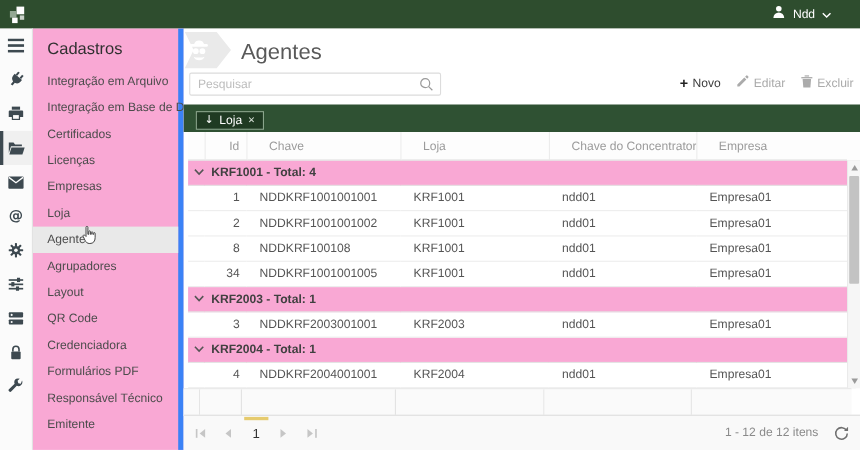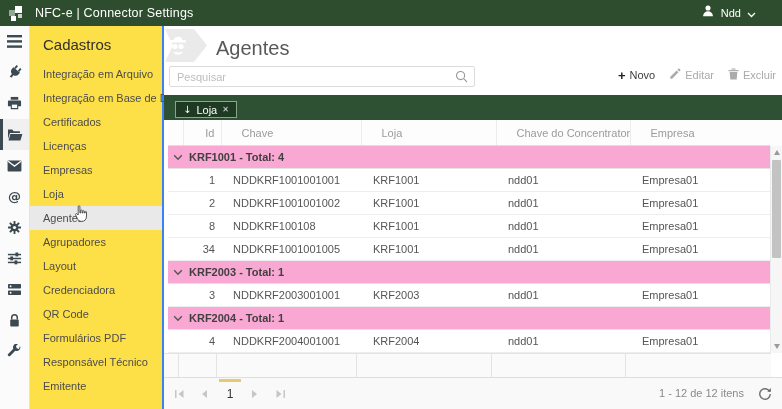--- a/index.html
+++ b/index.html
@@ -19,30 +19,30 @@
   .app-title{font-size:12.5px;margin-left:10px;letter-spacing:.2px;}
   .topbar-right{margin-left:auto;margin-right:26px;display:flex;align-items:center;gap:6px;cursor:pointer;}
   .topbar-right .uname{font-size:11px;}
   
   .app{display:flex;height:383px;}
   .rail{width:29px;background:#fbfbfb;border-right:1px solid #e2e2e2;display:flex;flex-direction:column;}
   .rail-item{height:31px;display:flex;align-items:center;justify-content:center;cursor:pointer;}
   .rail-item svg{display:block;}
   .rail-item.active{background:#f0f0f0;box-shadow:inset 3px 0 0 #3d4950;}
   .at-glyph{font-size:13px;font-weight:bold;color:#3d4950;font-family:"DejaVu Sans",sans-serif;line-height:1;}
-  .sidebar{width:132px;background:#fde047;border-right:2px solid #3b82f6;position:relative;}
+  .sidebar{width:132px;background:#f9a8d4;border-right:5px solid #3b82f6;position:relative;}
   .side-head{font-size:15px;color:#303030;padding:10px 0 9px 13px;}
   .side-item{height:24px;line-height:24px;padding-left:13px;font-size:11px;color:#4c4c4c;cursor:pointer;white-space:nowrap;}
   .side-item.active{background:#e9e9e9;}
   .hand-cursor{position:absolute;left:44px;top:179px;pointer-events:none;}
   
   .main{flex:1;position:relative;background:#fff;}
   .page-icon{position:absolute;left:0;top:2px;}
   .page-title{position:absolute;left:52px;top:11px;font-size:20px;color:#595959;font-weight:400;margin:0;}
-  .searchbox{position:absolute;left:5px;top:40px;width:306px;height:21px;box-sizing:border-box;
+  .searchbox{position:absolute;left:5px;top:40px;width:229px;height:21px;box-sizing:border-box;
     border:1px solid #dcdcdc;border-radius:2px;background:#fff;display:flex;align-items:center;}
   .searchbox input{flex:1;border:0;outline:none;background:transparent;font-size:11px;color:#555;
     padding:0 4px 0 7px;font-family:"Liberation Sans","DejaVu Sans",sans-serif;}
   .searchbox input::placeholder{color:#bdbdbd;}
   .searchbox .mag{margin-right:6px;display:flex;}
   .actions{position:absolute;right:6px;top:42px;display:flex;align-items:center;gap:14px;font-size:11px;}
   .act-btn{display:flex;align-items:center;gap:4px;cursor:pointer;background:none;border:0;padding:0;
     font-size:11px;font-family:"Liberation Sans","DejaVu Sans",sans-serif;}
   .act-btn.primary{color:#3c3c3c;}
   .act-btn.primary .plus{font-weight:bold;font-size:13px;line-height:1;color:#222;}
@@ -102,21 +102,20 @@
 </head>
 <body>
 
 <div class="topbar">
   <span class="logo">
       <i class="s1"></i>
       <i class="s2"></i>
       <i class="s3"></i>
       <i class="s4"></i>
     </span>
-  <span class="app-title">NFC-e | Connector Settings</span>
   <span class="topbar-right">
     <span>
       <svg width="14" height="14" viewBox="0 0 16 16">
           <g fill="#fff">
             <circle cx="8" cy="4.6" r="2.9"></circle>
             <path d="M2.4 14a5.6 5.6 0 0 1 11.2 0z"></path>
           </g>
         </svg>
     </span>
     <span class="uname">Ndd</span>
@@ -217,22 +216,22 @@
     <div>
         <div class="side-item">Integração em Arquivo</div>
         <div class="side-item">Integração em Base de Dados</div>
         <div class="side-item">Certificados</div>
         <div class="side-item">Licenças</div>
         <div class="side-item">Empresas</div>
         <div class="side-item">Loja</div>
         <div class="side-item active">Agentes</div>
         <div class="side-item">Agrupadores</div>
         <div class="side-item">Layout</div>
+        <div class="side-item">QR Code</div>
         <div class="side-item">Credenciadora</div>
-        <div class="side-item">QR Code</div>
         <div class="side-item">Formulários PDF</div>
         <div class="side-item">Responsável Técnico</div>
         <div class="side-item">Emitente</div>
       </div>
     <span class="hand-cursor">
       <svg width="14" height="18" viewBox="0 0 14 18">
           <path d="M4.2 1.6c0-1.1 1.7-1.1 1.7 0V8h.8V5.6c0-1 1.5-1 1.5 0V8h.8V6.4c0-.9 1.4-.9 1.4 0V8h.8V7.1c0-.8 1.3-.8 1.3 0V11c0 3.2-1.6 5.4-4.8 5.4-2.6 0-3.6-1.3-4.6-3.3L1.6 9.9c-.5-.9.8-1.8 1.5-1L4.2 10z" fill="#fff" stroke="#444" stroke-width="0.9"></path>
         </svg>
     </span>
   </div>

